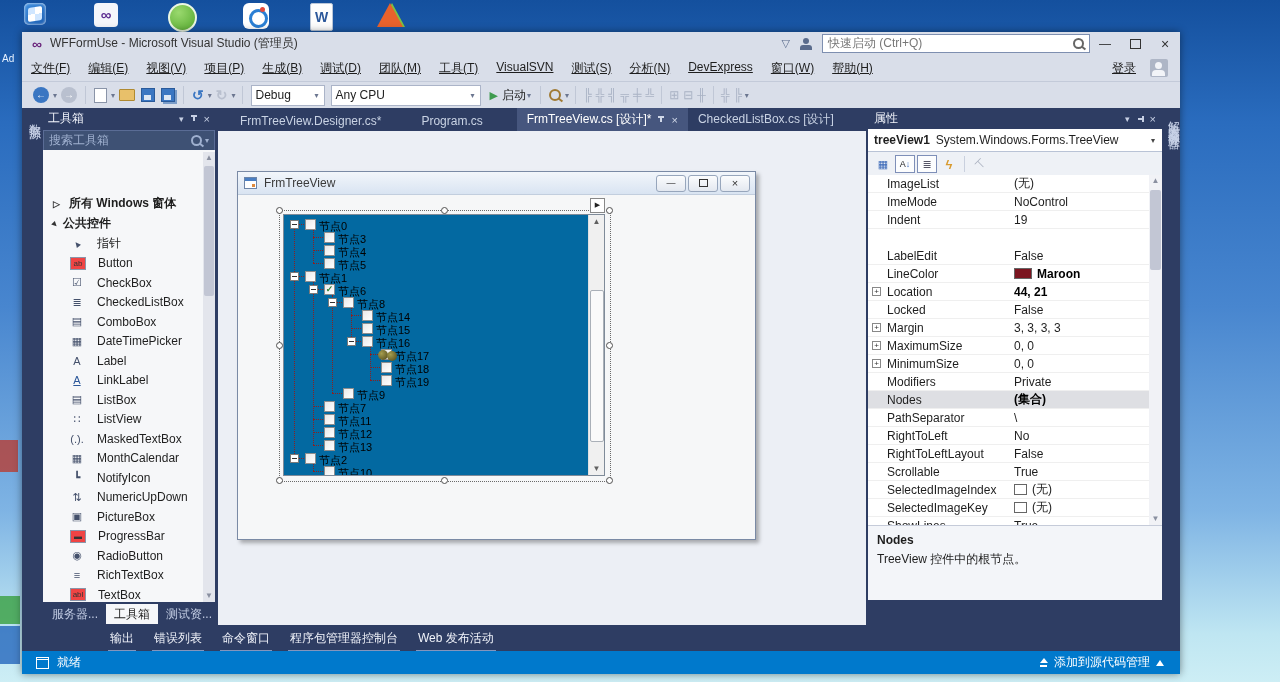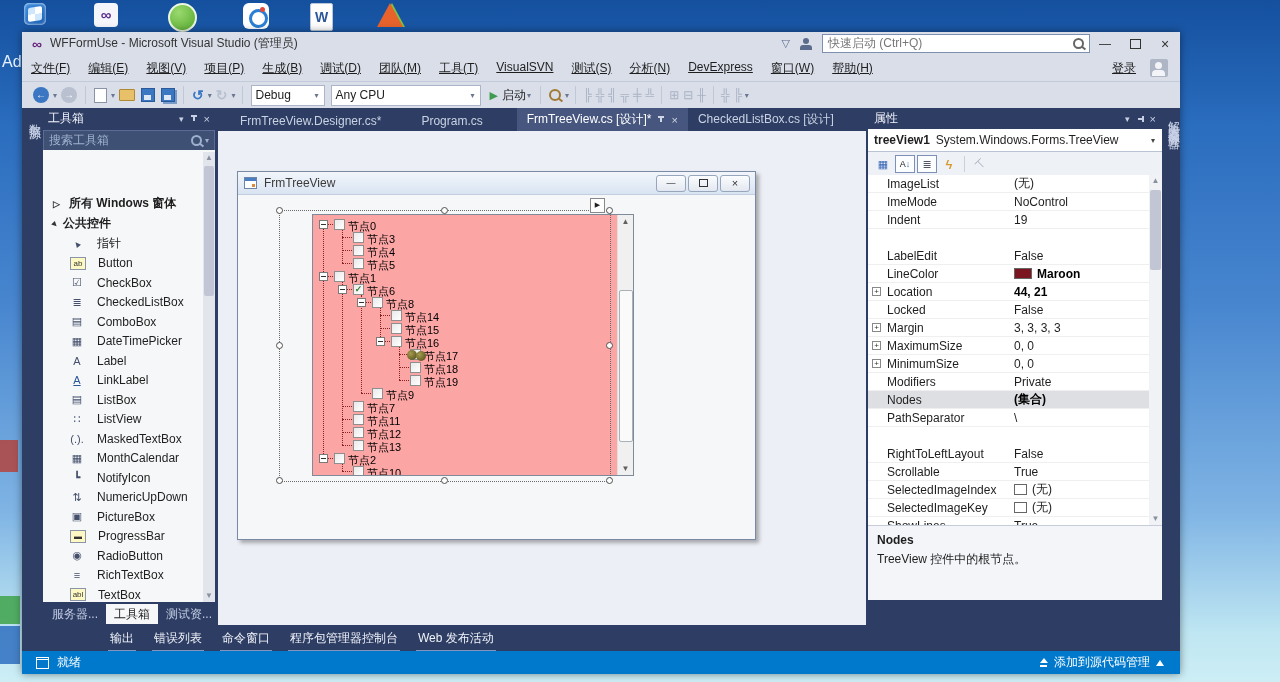--- a/index.html
+++ b/index.html
@@ -13,21 +13,21 @@
   .start-orb{left:24px;width:22px;height:22px;border-radius:5px;background:linear-gradient(145deg,#3f8fe0,#1a5cb0);box-shadow:inset 0 0 3px #fff;}
   .start-orb i{position:absolute;left:4px;top:4px;width:14px;height:14px;transform:skewY(-8deg);
      background:conic-gradient(#fff 0 25%,#cfe6ff 25% 50%,#fff 50% 75%,#cfe6ff 75%);border-radius:2px;}
   .vs-short{left:94px;width:24px;height:24px;border-radius:4px;background:#f4f6fb;color:#5c2d91;font-weight:bold;font-size:15px;text-align:center;line-height:23px;}
   .green-app{left:168px;width:25px;height:25px;border-radius:50%;background:radial-gradient(circle at 35% 30%,#9ad96e,#54a82e);border:2px solid #eaf6e2;}
   .cam-app{left:243px;width:26px;height:26px;border-radius:6px;background:#fff;}
   .cam-app i{position:absolute;left:6px;top:6px;width:13px;height:13px;border-radius:50%;border:3px solid #2a7fd4;}
   .cam-app b{position:absolute;right:4px;top:4px;width:5px;height:5px;border-radius:50%;background:#e2493b;}
   .word-app{left:310px;width:21px;height:26px;background:#fdfdfd;border:1px solid #b9c6d8;border-radius:2px;color:#2b579a;font-weight:bold;text-align:center;line-height:26px;font-size:14px;}
   .tri-app{left:377px;width:0;height:0;border-left:13px solid transparent;border-right:13px solid transparent;border-bottom:24px solid #e8622c;filter:drop-shadow(2px 0 0 #7dc242);}
-  .edge-note{left:2px;top:53px;color:#e8f2ff;font-size:16px;}
+  .edge-note{left:2px;top:53px;color:#e8f2ff;font-size:10px;}
   .edge-red{left:0;top:440px;width:18px;height:32px;background:#b4443e;opacity:.85;}
   .edge-green{left:0;top:596px;width:20px;height:28px;background:#3fa34a;opacity:.85;}
   .edge-blue{left:0;top:626px;width:20px;height:38px;background:#2e6fbf;opacity:.85;}
   
   #vs{left:22px;top:32px;width:1158px;height:642px;background:#2e3d63;box-shadow:0 0 8px rgba(0,0,0,.45);}
   .chrome{background:#d9dee9;}
   #titlebar{left:0;top:0;width:100%;height:23px;display:flex;align-items:center;}
   .vslogo{color:#68217a;font-weight:bold;font-size:14px;margin:0 8px 0 10px;}
   .wtitle{font-size:12px;color:#333;}
   .tb-right{margin-left:auto;display:flex;align-items:center;height:100%;}
@@ -83,21 +83,21 @@
   .pin-ic i{position:absolute;left:3px;top:0;width:2px;height:6px;background:#c7d0e4;}
   .pin-ic b{position:absolute;left:1px;top:0;width:6px;height:2px;background:#c7d0e4;}
   .searchbox{height:19px;margin:1px 1px 0 1px;background:#3e5174;border:1px solid #5a6c95;display:flex;align-items:center;padding:0 5px;color:#9fb0cf;}
   .searchbox .mag{border-color:#9fb0cf;} .searchbox .mag:after{background:#9fb0cf;}
   #tb-body{position:absolute;left:1px;top:42px;right:1px;bottom:0;background:#f6f7f9;overflow:hidden;}
   .tb-group{position:absolute;left:0;width:100%;height:19px;display:flex;align-items:center;font-weight:bold;color:#1e1e1e;}
   .tb-group .arr{width:10px;margin-left:10px;font-size:9px;color:#333;}
   .arr-exp{display:inline-block;transform:rotate(45deg);}
   .tb-item{position:absolute;left:0;width:100%;height:19.5px;display:flex;align-items:center;color:#1e1e1e;}
   .tb-item .ic{width:16px;margin-left:26px;text-align:center;font-size:11px;color:#44506b;}
-  .tb-item .ic.boxy{font-size:8px;border:1px solid #8a94a8;background:#fef9c3;width:14px;height:11px;line-height:11px;margin-left:27px;color:#333;}
+  .tb-item .ic.boxy{font-size:8px;border:1px solid #8a94a8;background:#ef4444;width:14px;height:11px;line-height:11px;margin-left:27px;color:#333;}
   .tb-item .lb{margin-left:12px;font-size:12px;}
   .tb-scroll{position:absolute;right:0;top:44px;width:12px;bottom:0;background:#e3e5ec;}
   .tb-thumb{position:absolute;left:1px;width:10px;background:#c2c6d4;border-radius:2px;}
   .sb-arrow{position:absolute;left:0;width:12px;height:12px;color:#8a90a0;font-size:8px;text-align:center;line-height:12px;}
   #tbx-tabs{left:22px;top:496px;height:20px;display:flex;justify-content:space-between;}
   .btab{padding:0 8px;display:flex;align-items:center;color:#c3cde4;font-size:12px;}
   .btab.active{background:#f6f7f9;color:#1e1e1e;}
   
   #docwell{left:196px;top:0;width:648px;height:517px;}
   #doctabs{height:23px;display:flex;align-items:flex-end;}
@@ -110,21 +110,21 @@
   #form{position:absolute;left:19px;top:40px;width:519px;height:369px;background:#f6f7f8;border:1px solid #7a8aa5;box-shadow:3px 3px 4px rgba(0,0,0,.3);box-sizing:border-box;}
   #form-title{height:22px;background:linear-gradient(180deg,#f2f6fb,#d9e4f2);display:flex;align-items:center;border-bottom:1px solid #c2cede;}
   .form-ic{width:11px;height:10px;margin:0 7px 0 6px;background:#fff;border:1px solid #6d85a8;position:relative;}
   .form-ic:before{content:"";position:absolute;left:0;top:0;width:100%;height:3px;background:#4a7ec2;}
   .form-ic:after{content:"";position:absolute;right:1px;bottom:1px;width:3px;height:3px;background:#e08a3c;}
   #form-title .t{font-size:12px;color:#3a3a3a;}
   .fbtns{margin-left:auto;display:flex;gap:2px;padding-right:5px;}
   .fbtn{width:28px;height:15px;border:1px solid #97a6bc;border-radius:3px;background:linear-gradient(180deg,#fbfcfd,#e3e8f0);display:flex;align-items:center;justify-content:center;font-size:9px;color:#333;}
   .fbtn .maxbox{width:7px;height:6px;}
   
-  #tv{position:absolute;left:45px;top:42px;width:322px;height:262px;background:#fca5a5;border:1px solid #7f8b99;box-sizing:border-box;margin-left:29px;}
+  #tv{position:absolute;left:45px;top:42px;width:322px;height:262px;background:#0369a1;border:1px solid #7f8b99;box-sizing:border-box;}
   #tv-rows{position:absolute;left:0;top:0;right:15px;bottom:0;overflow:hidden;}
   .texp{position:absolute;width:9px;height:9px;background:#fff;border:1px solid #7a7a7a;box-sizing:border-box;}
   .texp i{position:absolute;left:1px;top:3px;width:5px;height:1px;background:#333;}
   .tchk{position:absolute;width:11px;height:11px;background:linear-gradient(135deg,#e9e9e9,#fff);border:1px solid #8e8e8e;box-sizing:border-box;font-size:9px;line-height:9px;text-align:center;color:#2e7d32;font-weight:bold;}
   .tline{position:absolute;border-left:1px dotted #8b2020;width:0;}
   .thline{position:absolute;border-top:1px dotted #8b2020;height:0;}
   .tlabel{position:absolute;font-size:11px;color:#000;white-space:nowrap;}
   .flower{position:absolute;width:10px;height:10px;border-radius:50%;background:radial-gradient(circle at 35% 35%,#a59d4e,#6b632a 65%,#4a441c);z-index:3;}
   #tv-scroll{position:absolute;right:0;top:0;width:15px;bottom:0;background:#f0f0f0;border-left:1px solid #e0e0e0;}
   .tvs-arrow{position:absolute;left:0;width:15px;height:13px;color:#606060;font-size:8px;text-align:center;line-height:13px;}
@@ -672,20 +672,26 @@
             <span class="pval b">
               <span>(集合)</span>
             </span>
           </div>
           <div class="prow" style="top: 234px;">
             <span class="pname">PathSeparator</span>
             <span class="pval">
               <span>\</span>
             </span>
           </div>
+          <div class="prow" style="top: 252px;">
+            <span class="pname">RightToLeft</span>
+            <span class="pval">
+              <span>No</span>
+            </span>
+          </div>
           <div class="prow" style="top: 270px;">
             <span class="pname">RightToLeftLayout</span>
             <span class="pval">
               <span>False</span>
             </span>
           </div>
           <div class="prow" style="top: 288px;">
             <span class="pname">Scrollable</span>
             <span class="pval">
               <span>True</span>

